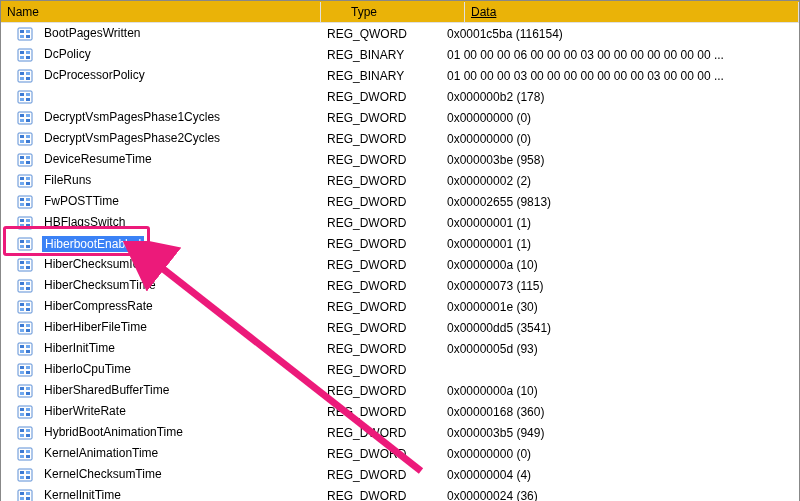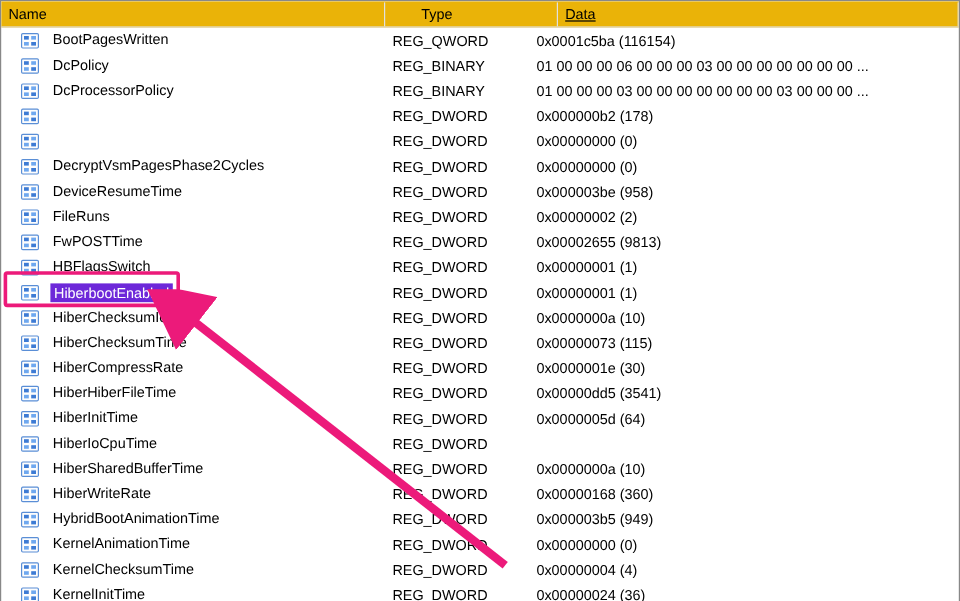--- a/index.html
+++ b/index.html
@@ -55,21 +55,21 @@
   .row .cell-data { flex: 1; padding-left: 6px; overflow: hidden; text-overflow: clip; }
   .icon {
     width: 16px; height: 16px; flex: 0 0 16px;
     display: inline-flex; align-items: center; justify-content: center;
   }
   .icon svg { width: 16px; height: 16px; }
   .name-text {
     padding: 0 2px;
   }
   .row.selected .name-text {
-    background: #6d28d9;
+    background: #3b82f6;
     color: #fff;
     padding: 1px 3px;
   }
   
   .highlight-box {
     position: absolute;
     border: 3px solid #ec1a7a;
     border-radius: 3px;
     pointer-events: none;
     z-index: 5;
@@ -158,20 +158,21 @@
       <div class="cell-name">
         <span class="icon">
           <svg viewBox="0 0 16 16">
     <rect x="1" y="2" width="14" height="12" rx="1" fill="#fdfdfd" stroke="#5a8ed6" stroke-width="1"></rect>
     <rect x="3" y="4" width="4" height="3" fill="#3d7bd4"></rect>
     <rect x="9" y="4" width="4" height="3" fill="#6fa8ef"></rect>
     <rect x="3" y="9" width="4" height="3" fill="#6fa8ef"></rect>
     <rect x="9" y="9" width="4" height="3" fill="#3d7bd4"></rect>
   </svg>
         </span>
+        <span class="name-text">DecryptVsmPagesPhase1Cycles</span>
       </div>
       <div class="cell-type">REG_DWORD</div>
       <div class="cell-data">0x00000000 (0)</div>
     </div>
     <div class="row">
       <div class="cell-name">
         <span class="icon">
           <svg viewBox="0 0 16 16">
     <rect x="1" y="2" width="14" height="12" rx="1" fill="#fdfdfd" stroke="#5a8ed6" stroke-width="1"></rect>
     <rect x="3" y="4" width="4" height="3" fill="#3d7bd4"></rect>
@@ -336,21 +337,21 @@
     <rect x="1" y="2" width="14" height="12" rx="1" fill="#fdfdfd" stroke="#5a8ed6" stroke-width="1"></rect>
     <rect x="3" y="4" width="4" height="3" fill="#3d7bd4"></rect>
     <rect x="9" y="4" width="4" height="3" fill="#6fa8ef"></rect>
     <rect x="3" y="9" width="4" height="3" fill="#6fa8ef"></rect>
     <rect x="9" y="9" width="4" height="3" fill="#3d7bd4"></rect>
   </svg>
         </span>
         <span class="name-text">HiberInitTime</span>
       </div>
       <div class="cell-type">REG_DWORD</div>
-      <div class="cell-data">0x0000005d (64)</div>
+      <div class="cell-data">0x0000005d (93)</div>
     </div>
     <div class="row">
       <div class="cell-name">
         <span class="icon">
           <svg viewBox="0 0 16 16">
     <rect x="1" y="2" width="14" height="12" rx="1" fill="#fdfdfd" stroke="#5a8ed6" stroke-width="1"></rect>
     <rect x="3" y="4" width="4" height="3" fill="#3d7bd4"></rect>
     <rect x="9" y="4" width="4" height="3" fill="#6fa8ef"></rect>
     <rect x="3" y="9" width="4" height="3" fill="#6fa8ef"></rect>
     <rect x="9" y="9" width="4" height="3" fill="#3d7bd4"></rect>

